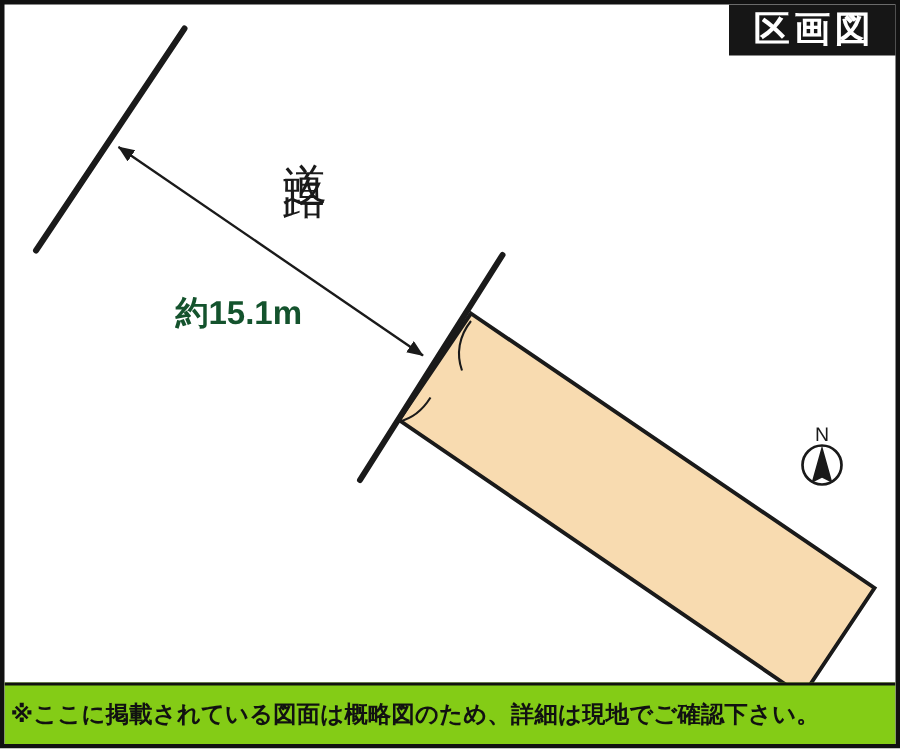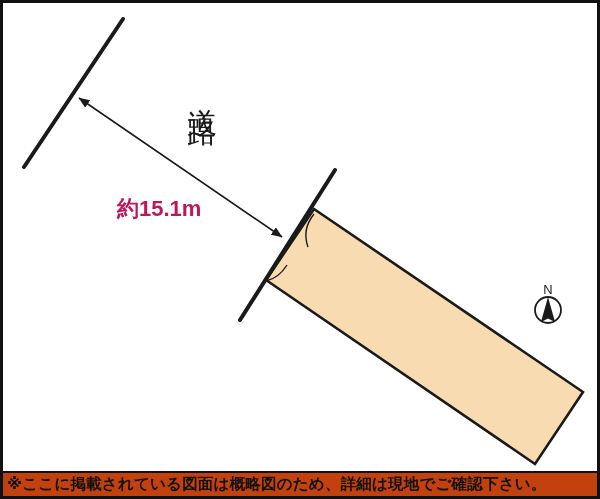--- a/index.html
+++ b/index.html
@@ -36,38 +36,38 @@
     font-size:30px;
     letter-spacing:8px;
     line-height:1;
     color:#1a1a1a;
   }
   .dim-label{
     position:absolute;
     font-size:22px;
     font-weight:bold;
     white-space:nowrap;
-    color:#be185d;
+    color:#14532d;
   }
   .dim-road{left:114px;top:191px;}
   .dim-frontage{left:287px;top:244px;}
   .north-label{
     position:absolute;
     left:536px;top:279px;
     width:18px;
     text-align:center;
     font-size:13px;
     color:#1a1a1a;
   }
   .disclaimer{
     position:absolute;
     left:0;right:0;bottom:0;
-    height:25px;
+    height:41px;
     border-top:2px solid #111;
-    background:#c2410c;
+    background:#84cc16;
     display:flex;align-items:center;
     padding:0 4px;
     box-sizing:border-box;
   }
   .disclaimer span{
     font-size:15.5px;
     font-weight:600;
     letter-spacing:0.2px;
     white-space:nowrap;
     color:#111;
@@ -95,20 +95,23 @@
 
     <path d="M 311 211 C 303 221 301 233 305 244" fill="none" stroke="#1a1a1a" stroke-width="1.4"></path>
     <path d="M 263 278 C 272 276 279 270 284 262" fill="none" stroke="#1a1a1a" stroke-width="1.4"></path>
 
     <g>
       <circle cx="545" cy="307" r="13" fill="#ffffff" stroke="#1a1a1a" stroke-width="1.8"></circle>
       <polygon points="545,294 538,319 545,315.5 552,319" fill="#1a1a1a"></polygon>
     </g>
   </svg>
 
+  <div class="title-box">
+    <span>区画図</span>
+  </div>
 
   <div class="road-label">道路</div>
 
   <div class="dim-label dim-road">約15.1m</div>
 
   <div class="north-label">N</div>
 
   <div class="disclaimer">
     <span>※ここに掲載されている図面は概略図のため、詳細は現地でご確認下さい。</span>
   </div>

